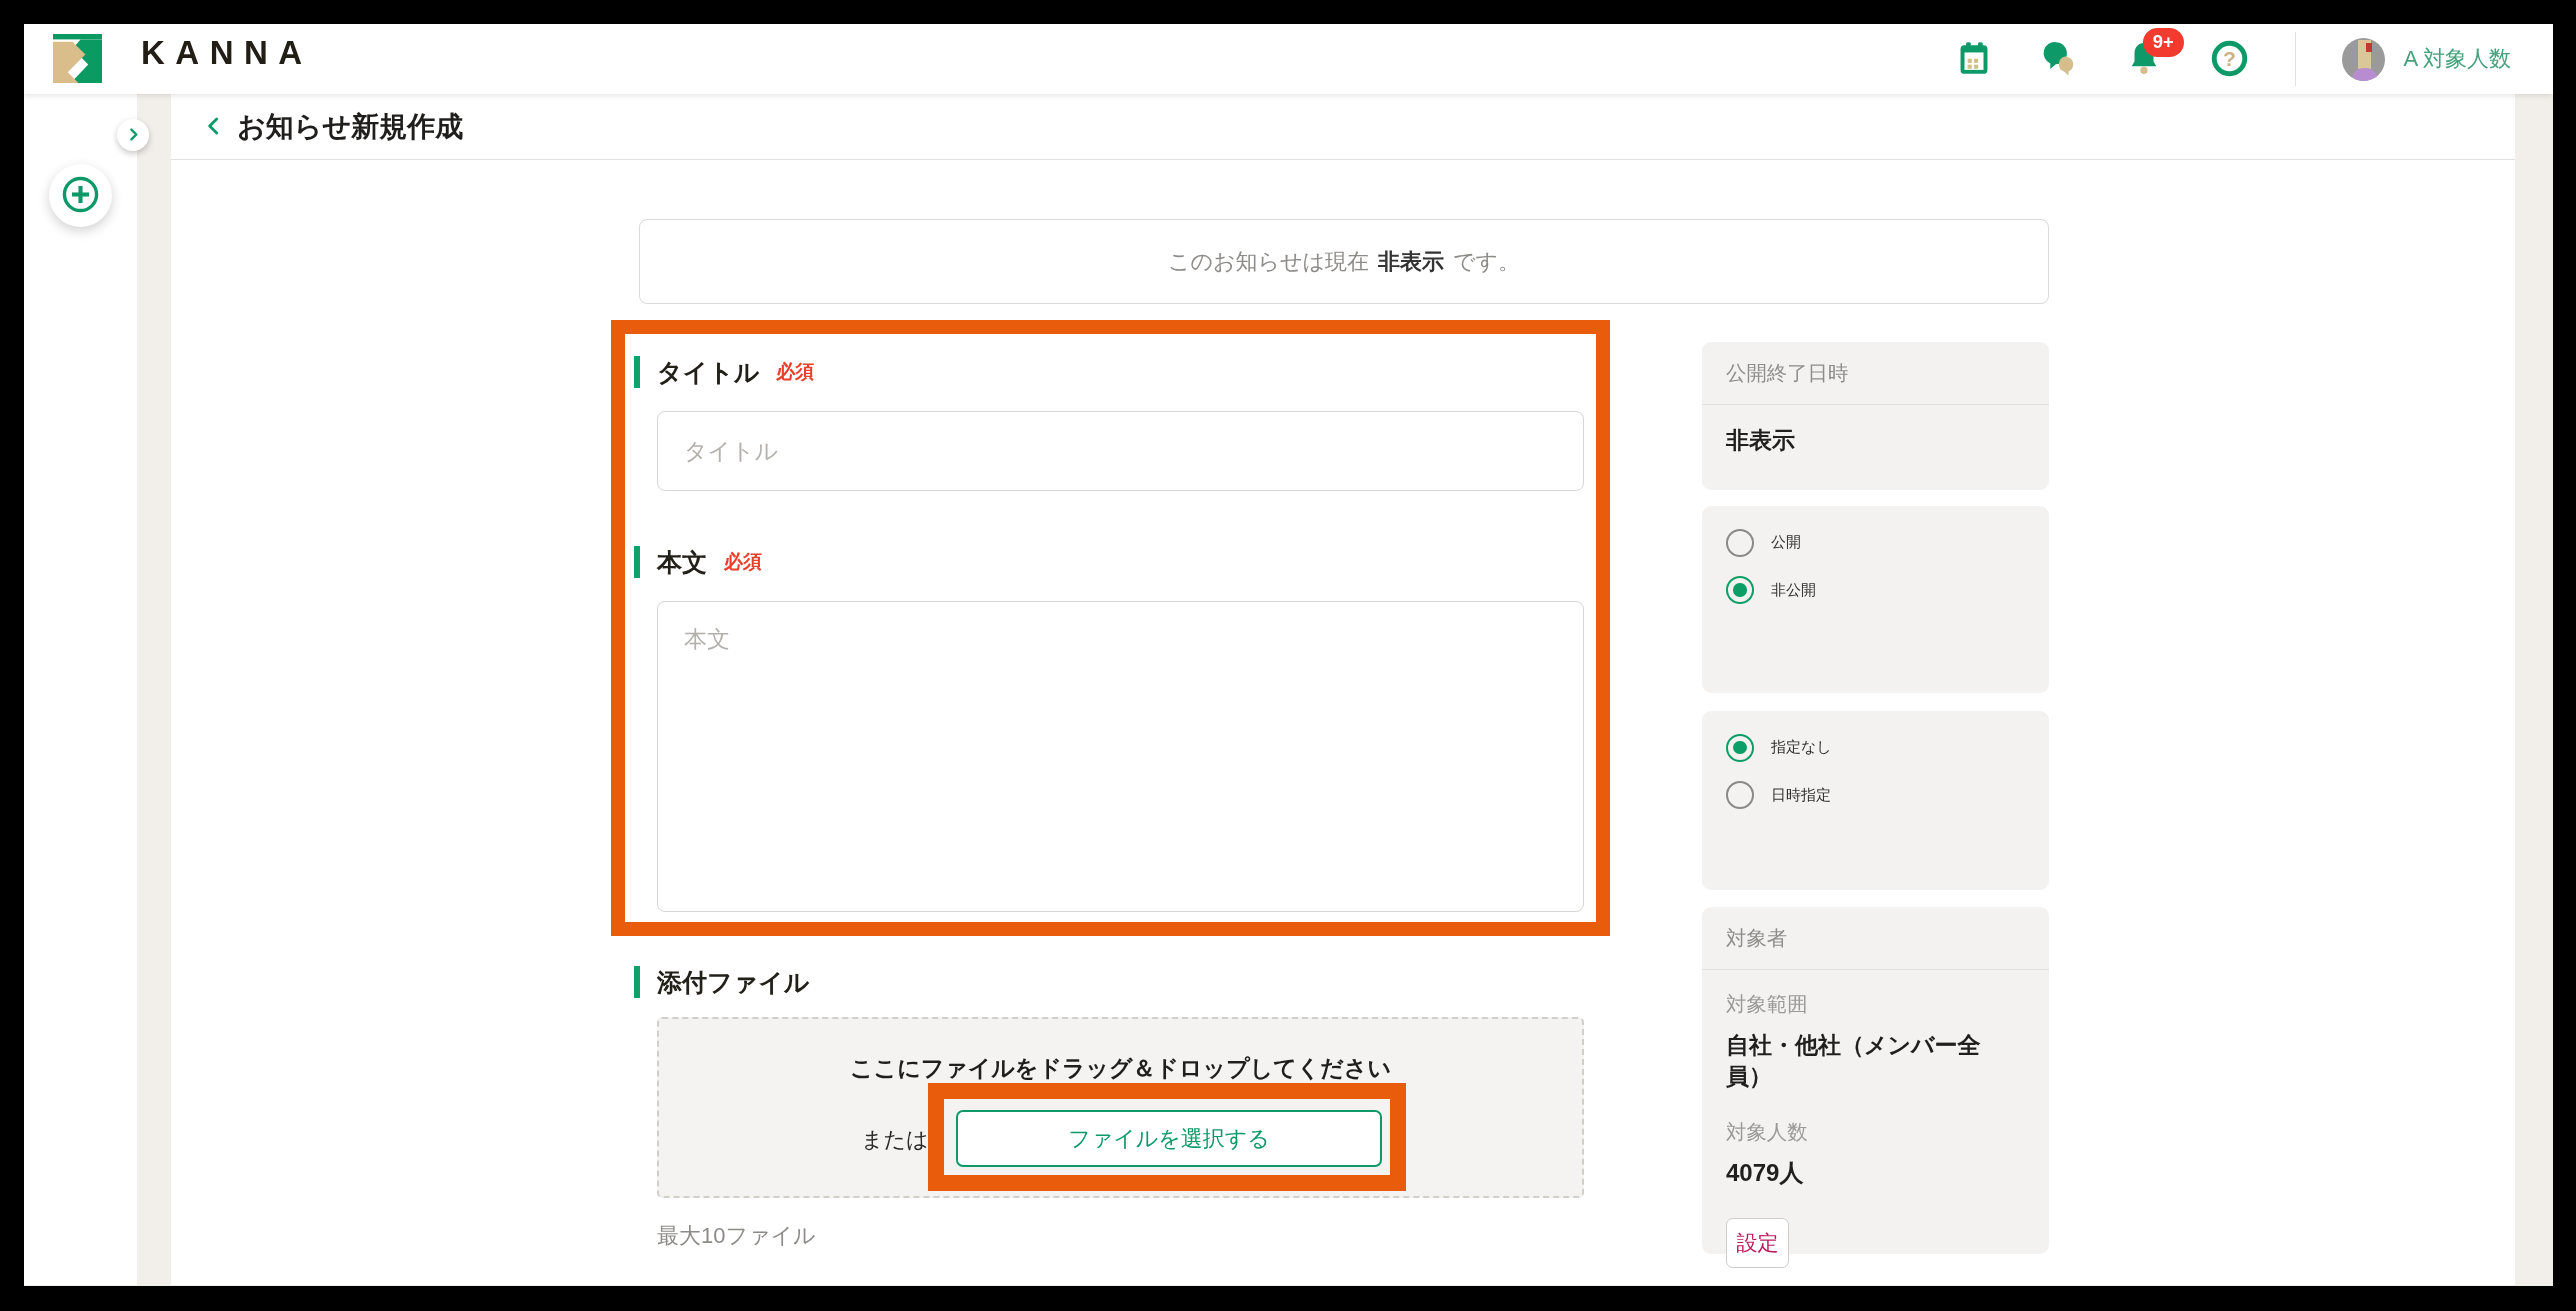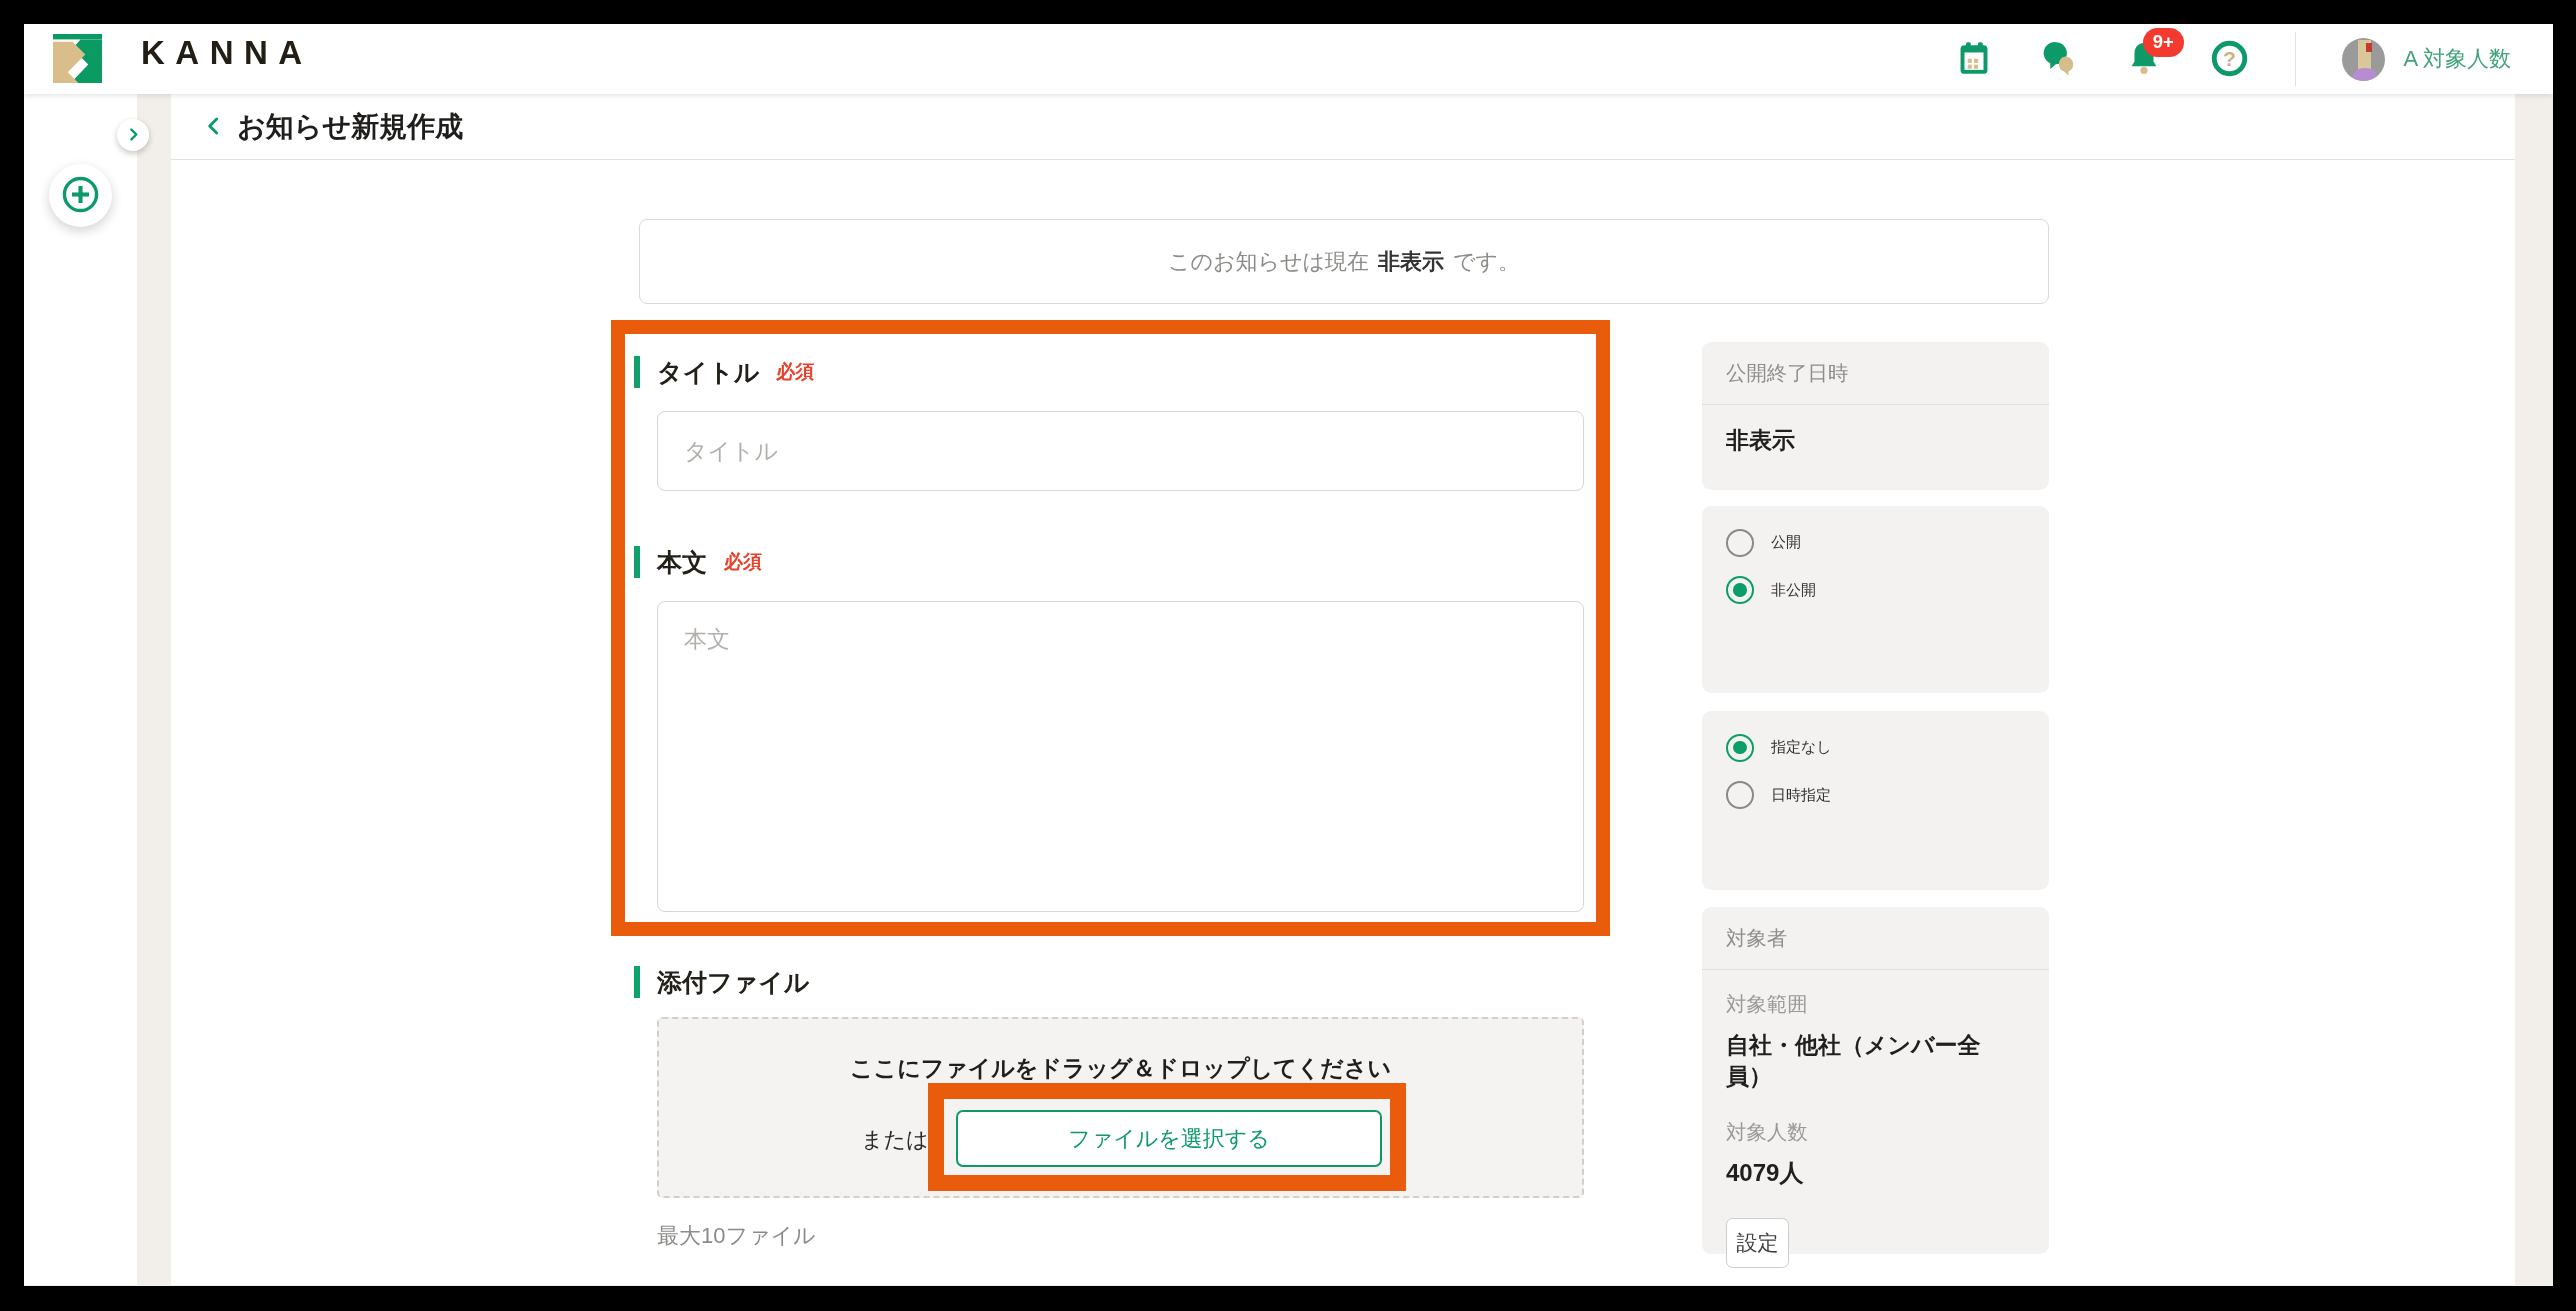--- a/index.html
+++ b/index.html
@@ -77,21 +77,21 @@
     border-bottom:1.3px solid #e2e0dd; }
   .card-body { padding:20px 24px 0 24px; }
   .value-strong { font-size:23px; font-weight:bold; color:#201f1d; }
   .radio-row { display:flex; align-items:center; gap:17px; height:33px; margin-bottom:14.5px; cursor:pointer; }
   .radio { width:28px; height:28px; border-radius:50%; border:2.6px solid #8b8987; background:#f3f2f0; position:relative; }
   .radio.sel { border-color:#0b9e66; }
   .radio.sel::after { content:""; position:absolute; inset:5.3px; border-radius:50%; background:#0b9e66; }
   .radio-label { font-size:15px; color:#333130; }
   .mini-label { font-size:20.4px; color:#9b9996; }
   .settings-btn { width:63px; height:50px; background:#fff; border:1.3px solid #cfccc9; border-radius:6.6px;
-    font-size:21px; color:#404040; display:flex; align-items:center; justify-content:center; cursor:pointer; }
+    font-size:21px; color:#be185d; display:flex; align-items:center; justify-content:center; cursor:pointer; }
 
   
   .anno { border:14.5px solid #e85c0c; z-index:40; pointer-events:none; }
   #anno-main { left:611px; top:320px; width:999px; height:616px; }
   #anno-btn { left:928px; top:1083px; width:478px; height:108px; border-width:16px; }
 </style>
 </head>
 <body>
 
 <div id="screen" class="abs"></div>

